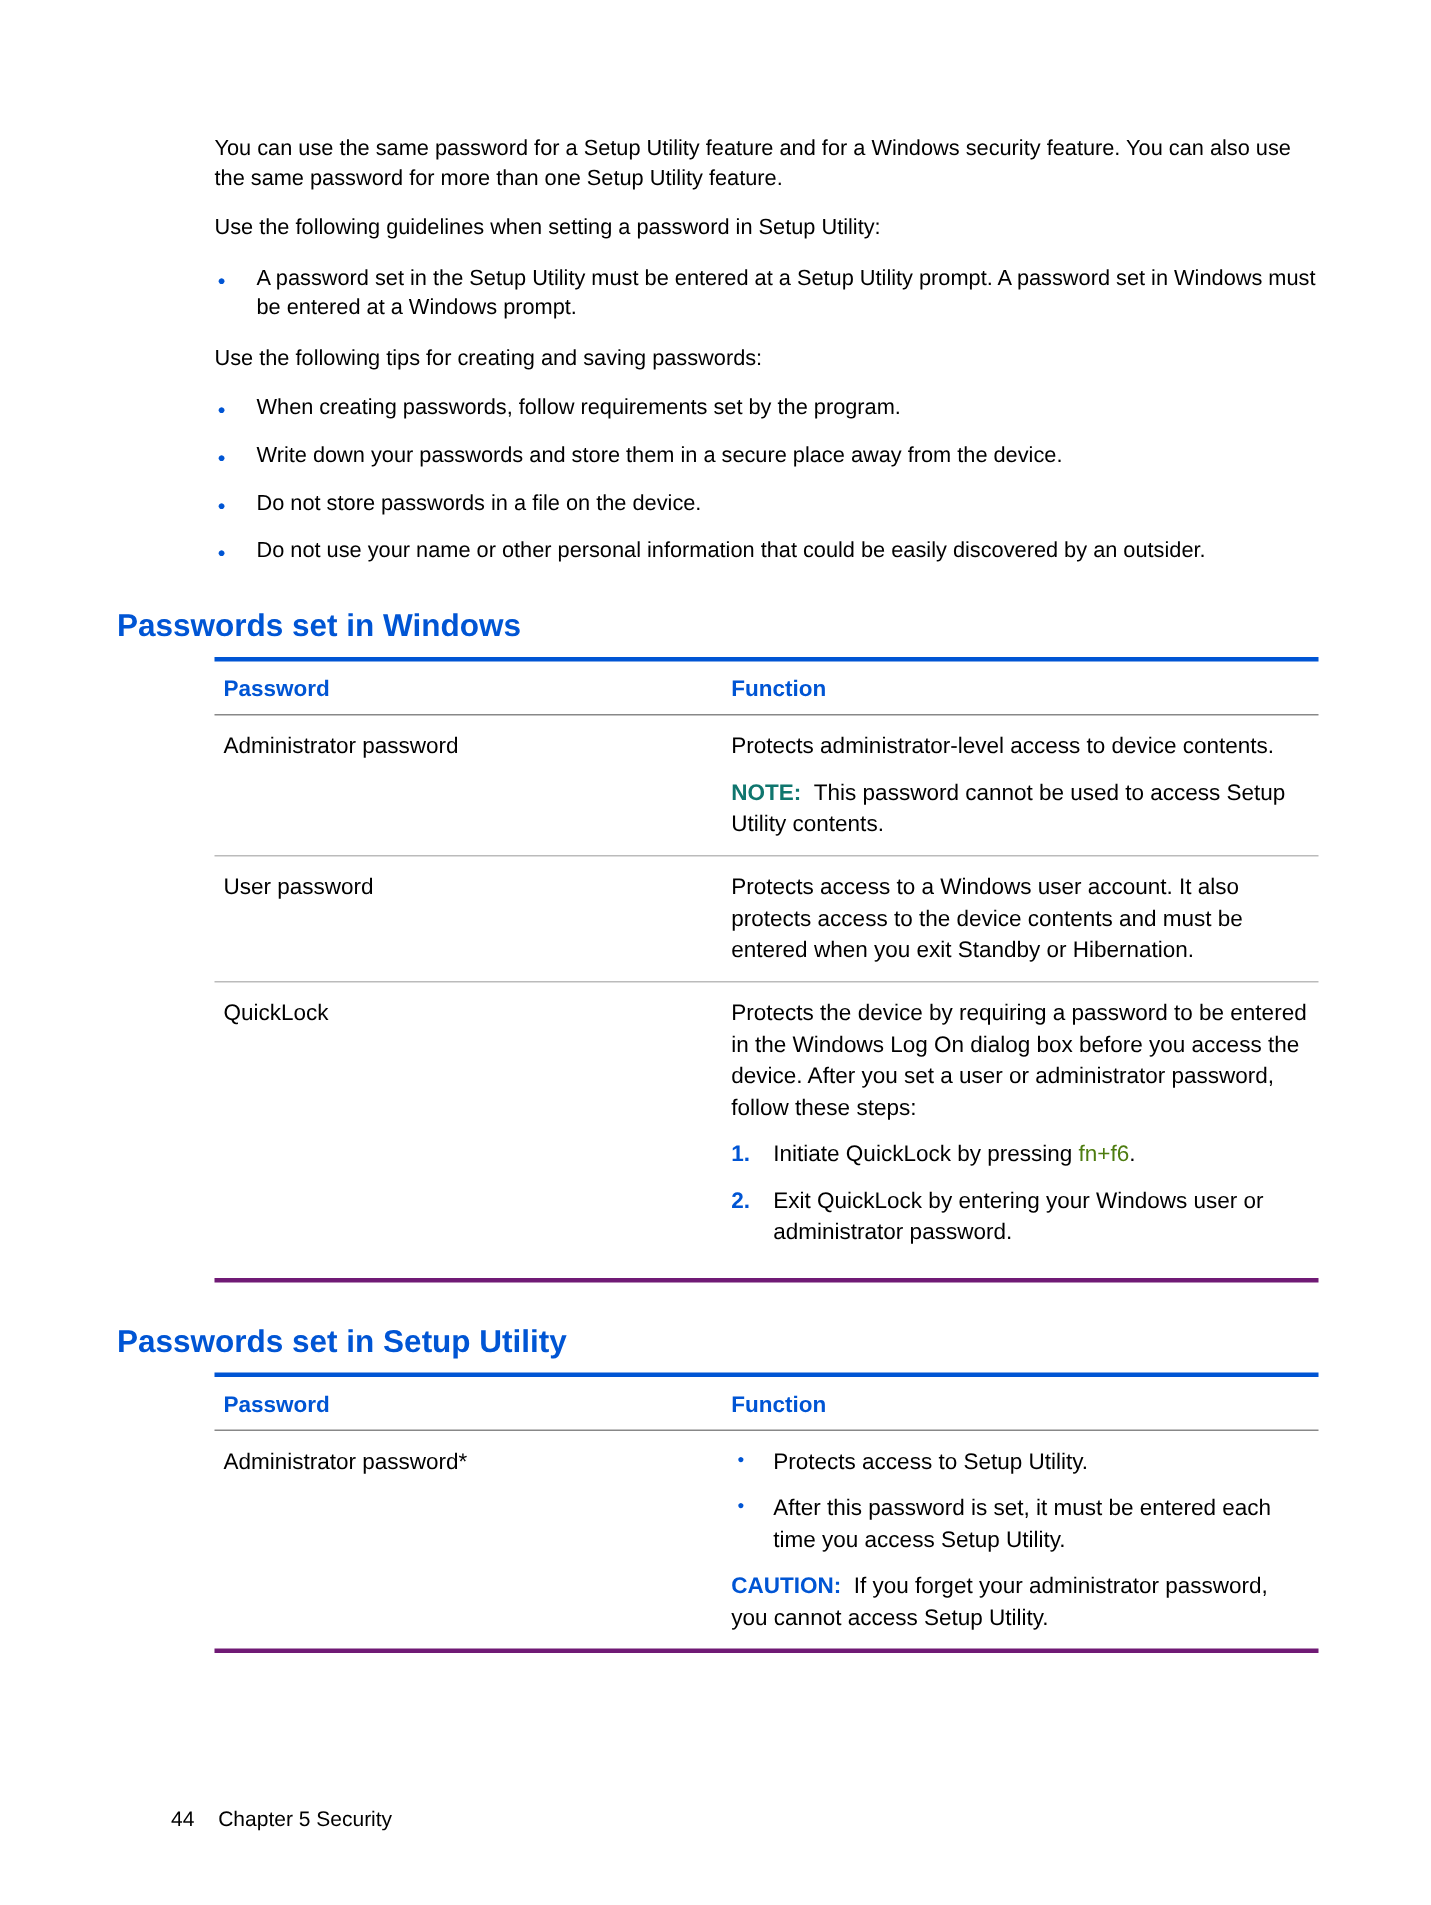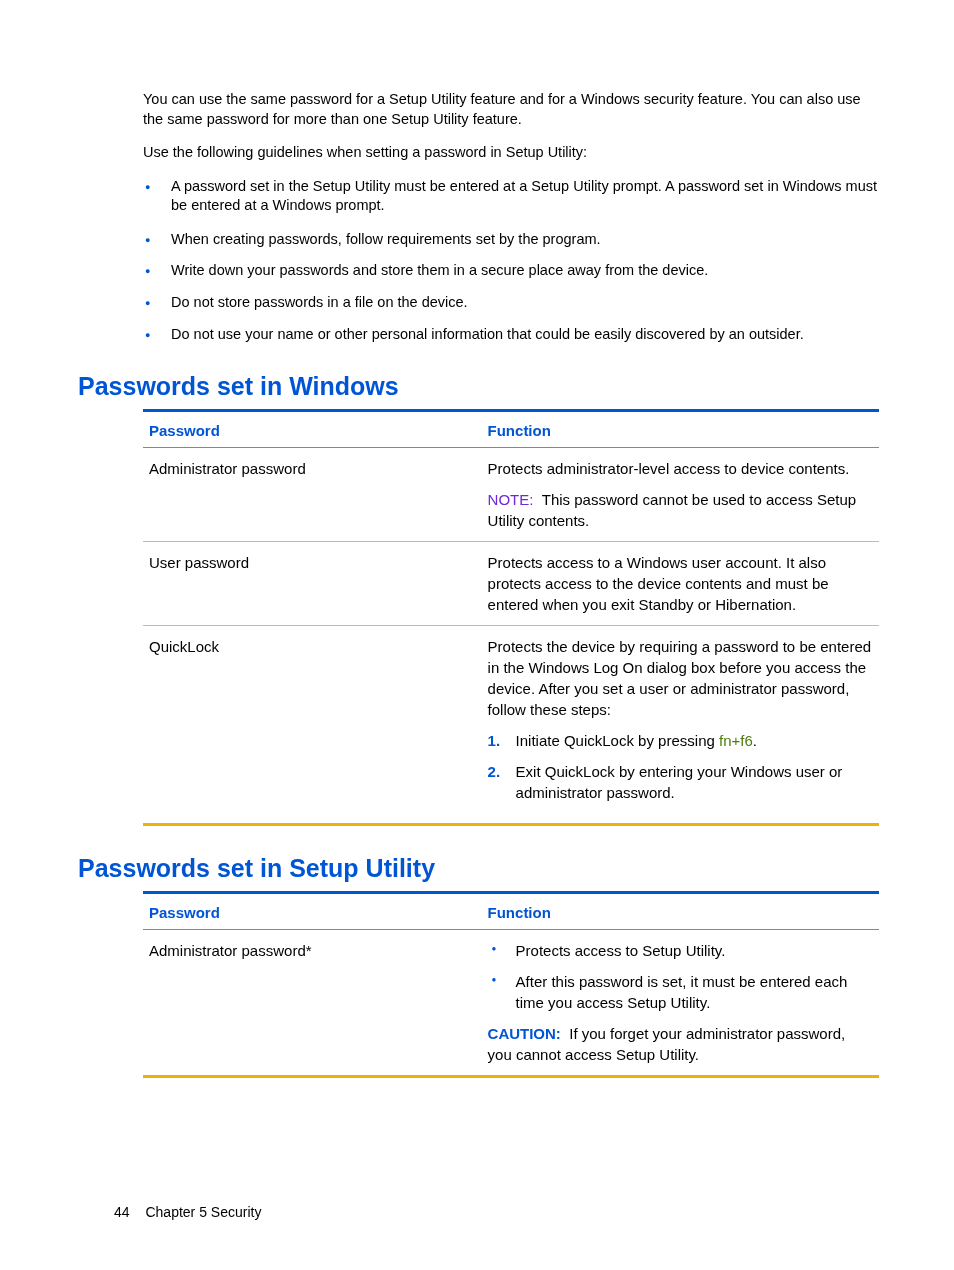--- a/index.html
+++ b/index.html
@@ -33,21 +33,21 @@
   ul.bul > li::before {
     content: "●";
     color: #0055d4;
     font-size: 9px;
     position: absolute;
     left: 2px;
     top: 4px;
   }
   h2.section {
     color: #0055d4;
-    font-size: 25px;
+    font-size: 21px;
     font-weight: bold;
     margin: 28px 0 8px 0;
   }
   .tbl-wrap { margin-left: 65px; margin-bottom: 18px; }
   table {
     width: 100%;
     border-collapse: collapse;
     font-size: 15px;
   }
   table thead th {
@@ -61,23 +61,23 @@
     width: 46%;
   }
   table thead th:last-child { width: 54%; }
   table tbody td {
     padding: 10px 6px 10px 6px;
     vertical-align: top;
     border-bottom: 1px solid #bbb;
     line-height: 1.4;
   }
   table tbody tr:last-child td {
-    border-bottom: 3px solid #eab308;
-  }
-  .note-label { color: #6d28d9; font-weight: normal; }
+    border-bottom: 3px solid #701a75;
+  }
+  .note-label { color: #0f766e; font-weight: bold; }
   .caution-label { color: #0055d4; font-weight: bold; }
   .cell-block { margin-bottom: 10px; }
   .cell-block:last-child { margin-bottom: 0; }
   ol.num {
     list-style: none;
     padding: 0;
     margin: 0;
   }
   ol.num > li {
     position: relative;
@@ -126,20 +126,21 @@
 
 <div class="page">
 
   <p class="indent">You can use the same password for a Setup Utility feature and for a Windows security feature. You can also use the same password for more than one Setup Utility feature.</p>
   <p class="indent">Use the following guidelines when setting a password in Setup Utility:</p>
 
   <ul class="bul">
     <li>A password set in the Setup Utility must be entered at a Setup Utility prompt. A password set in Windows must be entered at a Windows prompt.</li>
   </ul>
 
+  <p class="indent">Use the following tips for creating and saving passwords:</p>
 
   <ul class="bul">
     <li>When creating passwords, follow requirements set by the program.</li>
     <li>Write down your passwords and store them in a secure place away from the device.</li>
     <li>Do not store passwords in a file on the device.</li>
     <li>Do not use your name or other personal information that could be easily discovered by an outsider.</li>
   </ul>
 
 
   <h2 class="section">Passwords set in Windows</h2>

